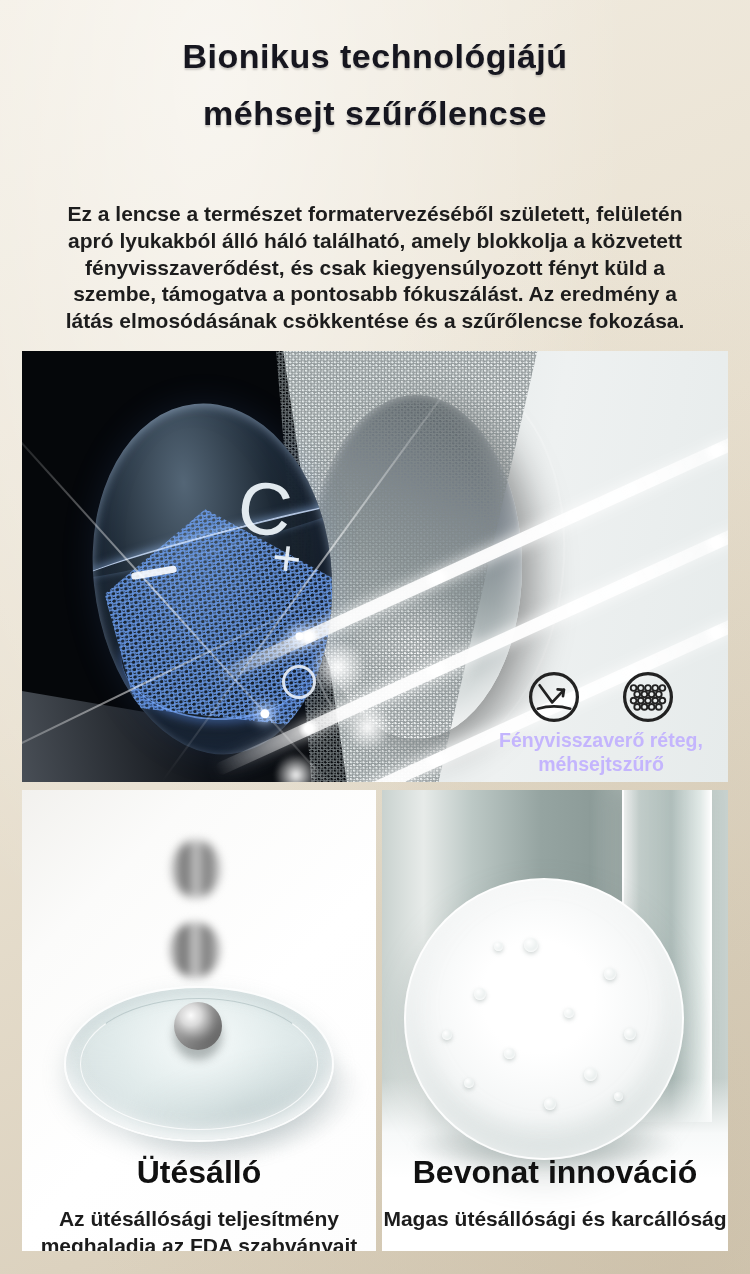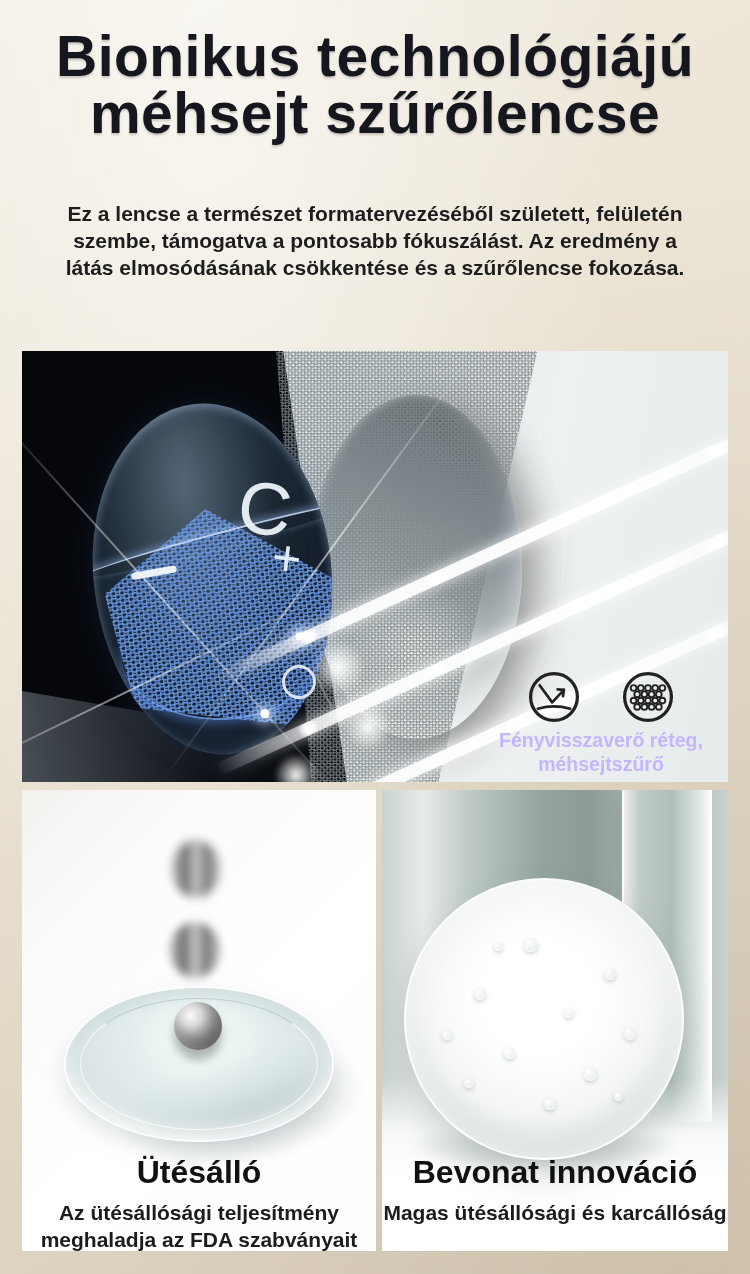--- a/index.html
+++ b/index.html
@@ -6,21 +6,21 @@
   body{width:750px;height:1274px;overflow:hidden;font-family:"Liberation Sans",sans-serif;}
 
   .page{position:relative;width:750px;height:1274px;overflow:hidden;
     background:
       radial-gradient(ellipse at 28% 6%, rgba(255,255,255,.55), rgba(255,255,255,0) 55%),
       radial-gradient(ellipse at 90% 100%, rgba(180,165,135,.25), rgba(180,165,135,0) 60%),
       linear-gradient(155deg,#f2ede2 0%,#e9e1d1 45%,#dcd2bf 80%,#d5cab6 100%);}
 
   
   .title{position:absolute;top:28px;left:0;width:750px;text-align:center;
-    font-weight:700;font-size:57px;line-height:57px;color:#16161f;letter-spacing:.5px;
+    font-weight:700;font-size:34px;line-height:57px;color:#16161f;letter-spacing:.5px;
     text-shadow:0 2px 2px rgba(0,0,0,.18);}
   .intro{position:absolute;top:181px;left:0;width:750px;text-align:center;
     font-weight:700;font-size:21px;line-height:26.8px;color:#1d1d1d;margin-top:20px;}
   .intro-line{white-space:nowrap;}
 
   
   .hero{position:absolute;left:22px;top:351px;width:706px;height:431px;overflow:hidden;
     background:#05070a;}
   .hero-light{position:absolute;inset:0;z-index:1;
     background:linear-gradient(100deg,#eef2f2 0%,#e2e8e8 45%,#eef1f1 70%,#e6ebeb 100%);
@@ -107,21 +107,21 @@
 
   
   .panel{position:absolute;top:790px;height:461px;overflow:hidden;}
   .panel-impact{left:22px;width:354px;
     background:linear-gradient(135deg,#f2f1ee 0%,#fbfbfa 22%,#ffffff 55%,#fdfdfd 100%);}
   .panel-coating{left:382px;width:346px;
     background:linear-gradient(90deg,#c9d2cf 0%,#e7ebe9 12%,#bcc8c5 26%,#95a4a1 46%,#8d9c99 60%,#b2bdba 74%,#c7d1ce 100%);}
 
   .feature-text{position:absolute;left:0;top:362px;width:100%;text-align:center;z-index:5;}
   .feature-title{font-size:32px;line-height:40px;font-weight:700;color:#111;}
-  .feature-sub{margin-top:7px;font-size:21px;line-height:27px;font-weight:700;color:#1c1c1c;}
+  .feature-sub{margin-top:13px;font-size:21px;line-height:27px;font-weight:700;color:#1c1c1c;}
 
   
   .blur-ball{position:absolute;border-radius:50%;z-index:2;
     background:linear-gradient(90deg,#bdbdbd 0%,#6d6d6d 28%,#cfcfcf 50%,#787878 72%,#c0c0c0 100%);}
   .blur-ball.b1{left:150px;top:50px;width:48px;height:58px;filter:blur(5px);}
   .blur-ball.b2{left:148px;top:132px;width:50px;height:56px;filter:blur(4px);}
   .dish-shadow{position:absolute;left:96px;top:256px;width:250px;height:118px;border-radius:50%;z-index:1;
     background:radial-gradient(rgba(148,162,165,.62), rgba(148,162,165,0) 70%);
     filter:blur(5px);transform:rotate(-10deg);}
   .dish{position:absolute;left:42px;top:196px;width:266px;height:152px;border-radius:50%;z-index:2;
@@ -168,20 +168,22 @@
 
 <div class="page">
 
   <div class="title">
     <div>Bionikus technológiájú</div>
     <div>méhsejt szűrőlencse</div>
   </div>
 
   <div class="intro">
     <div class="intro-line">Ez a lencse a természet formatervezéséből született, felületén</div>
+    <div class="intro-line">apró lyukakból álló háló található, amely blokkolja a közvetett</div>
+    <div class="intro-line">fényvisszaverődést, és csak kiegyensúlyozott fényt küld a</div>
     <div class="intro-line">szembe, támogatva a pontosabb fókuszálást. Az eredmény a</div>
     <div class="intro-line">látás elmosódásának csökkentése és a szűrőlencse fokozása.</div>
   </div>
 
   <div class="hero">
     <div class="hero-light"></div>
     <div class="hero-floor"></div>
     <div class="hero-mesh mesh"></div>
 
     <div class="lens-mid-ring"></div>

